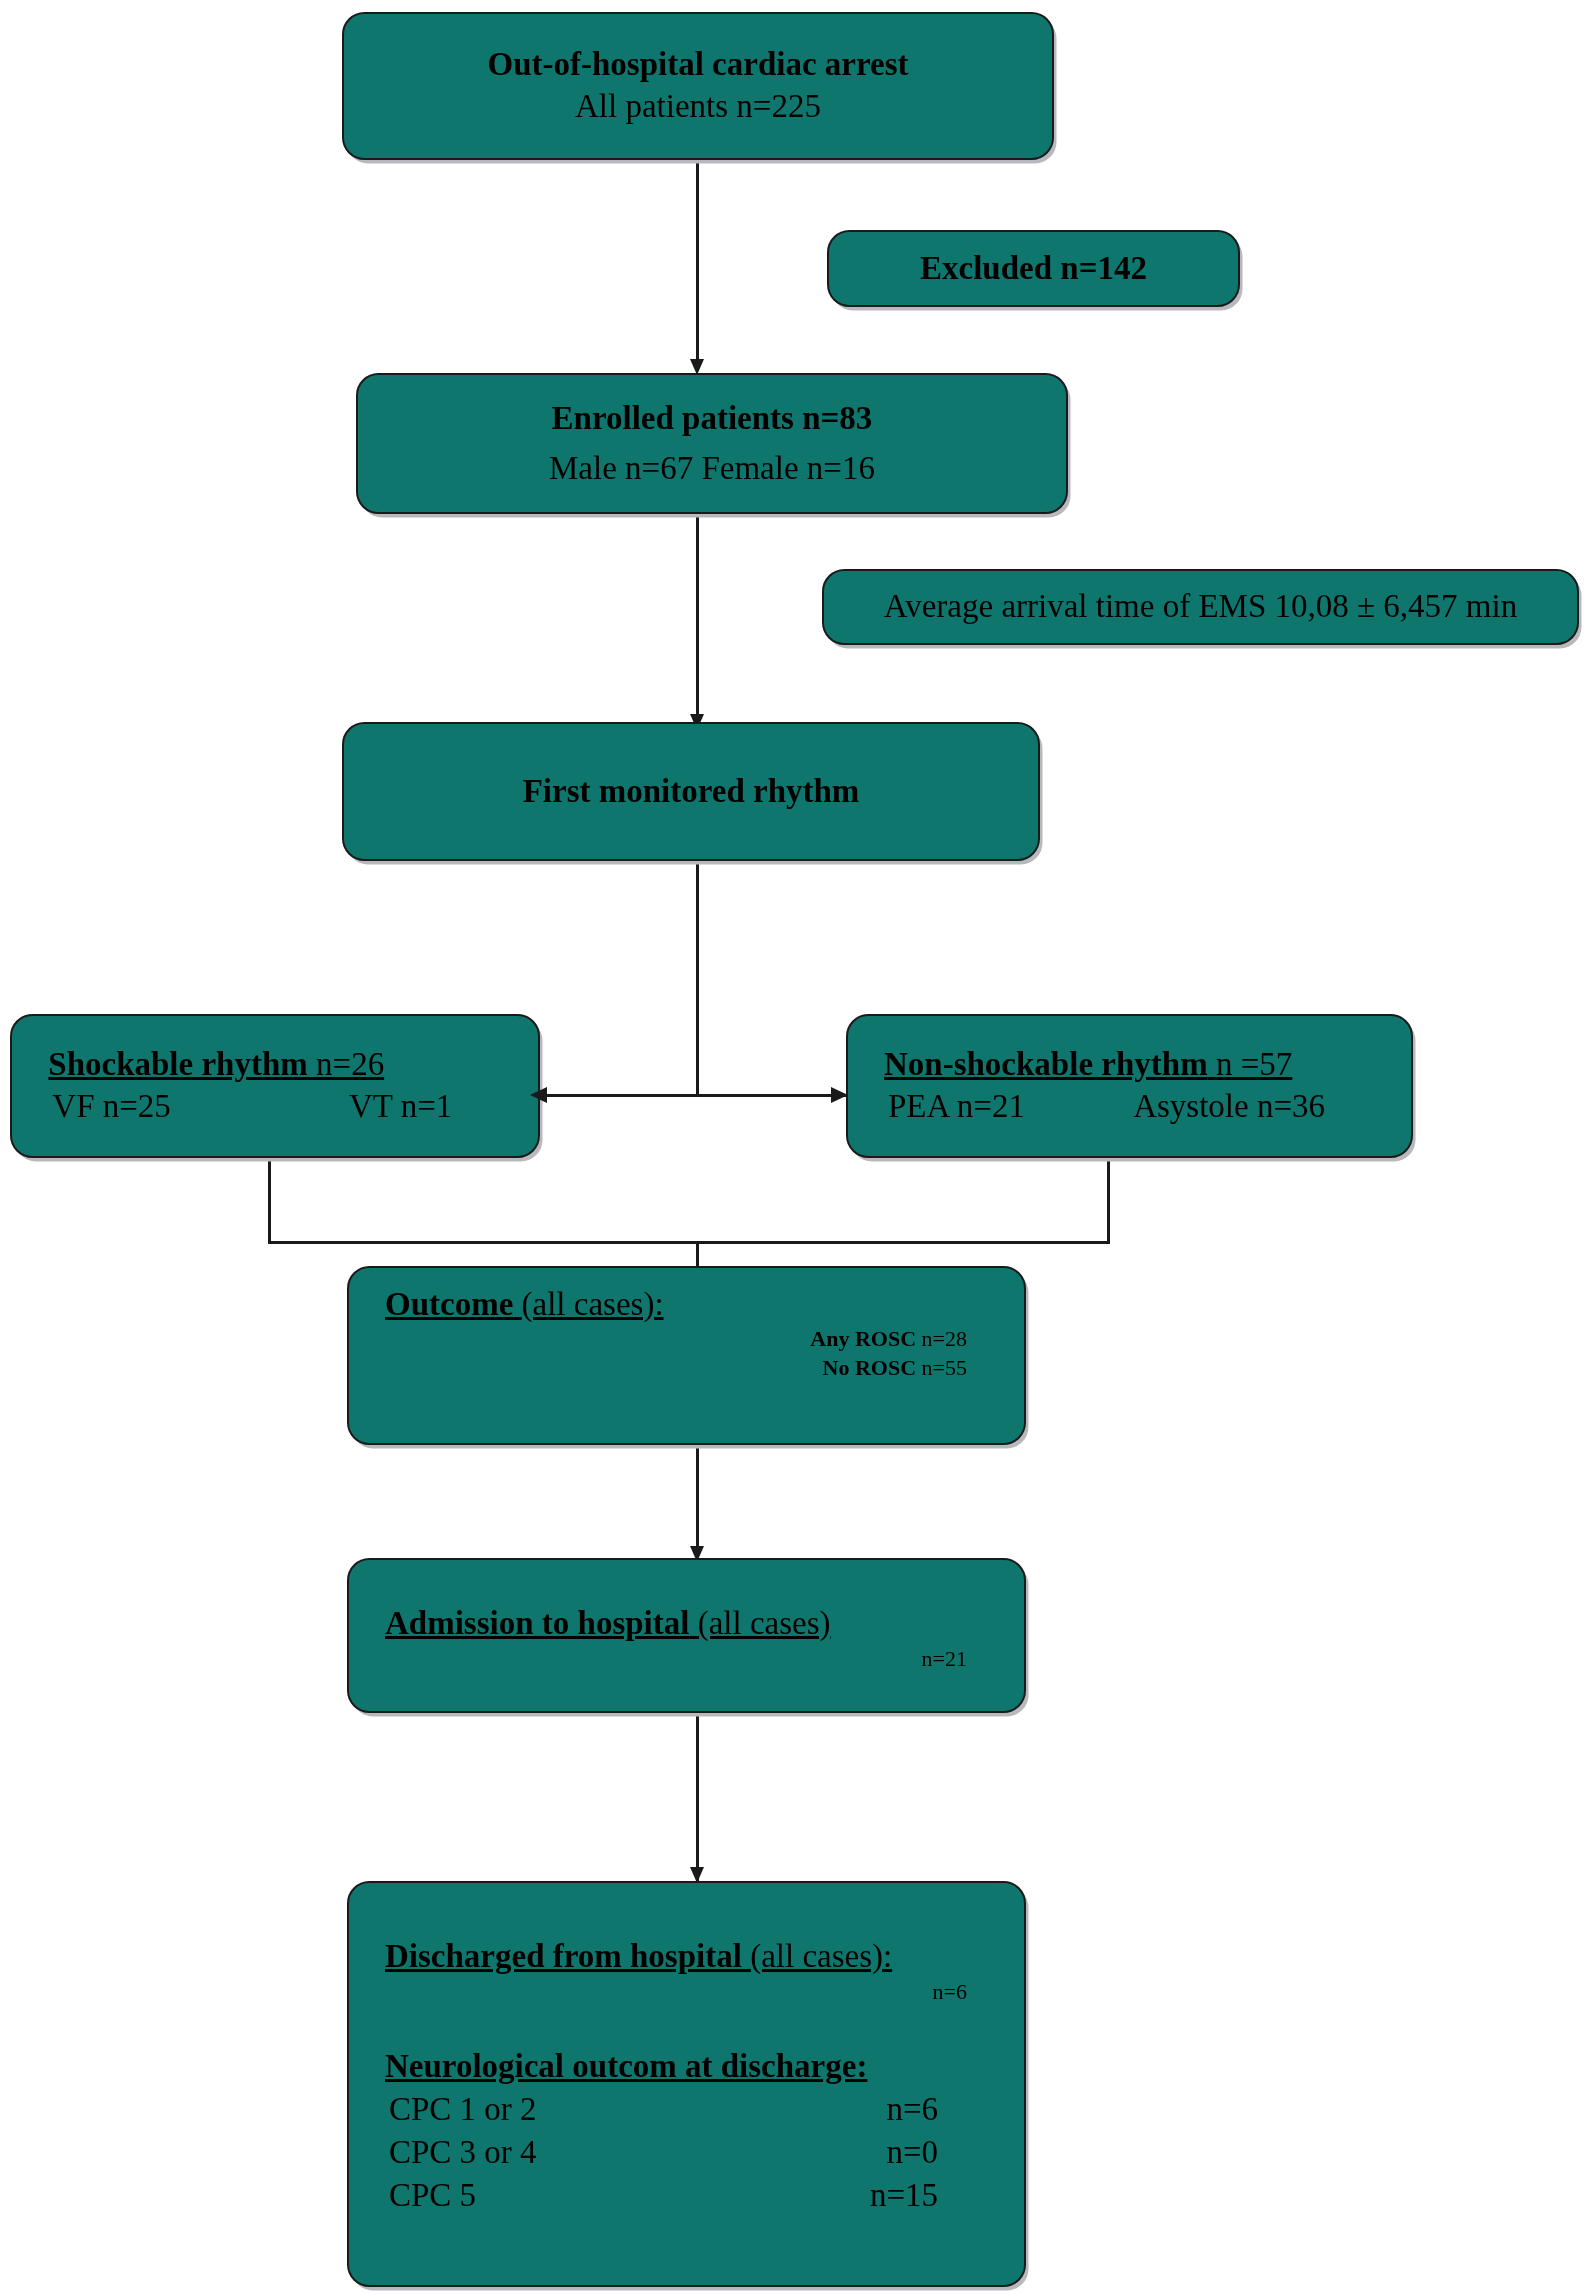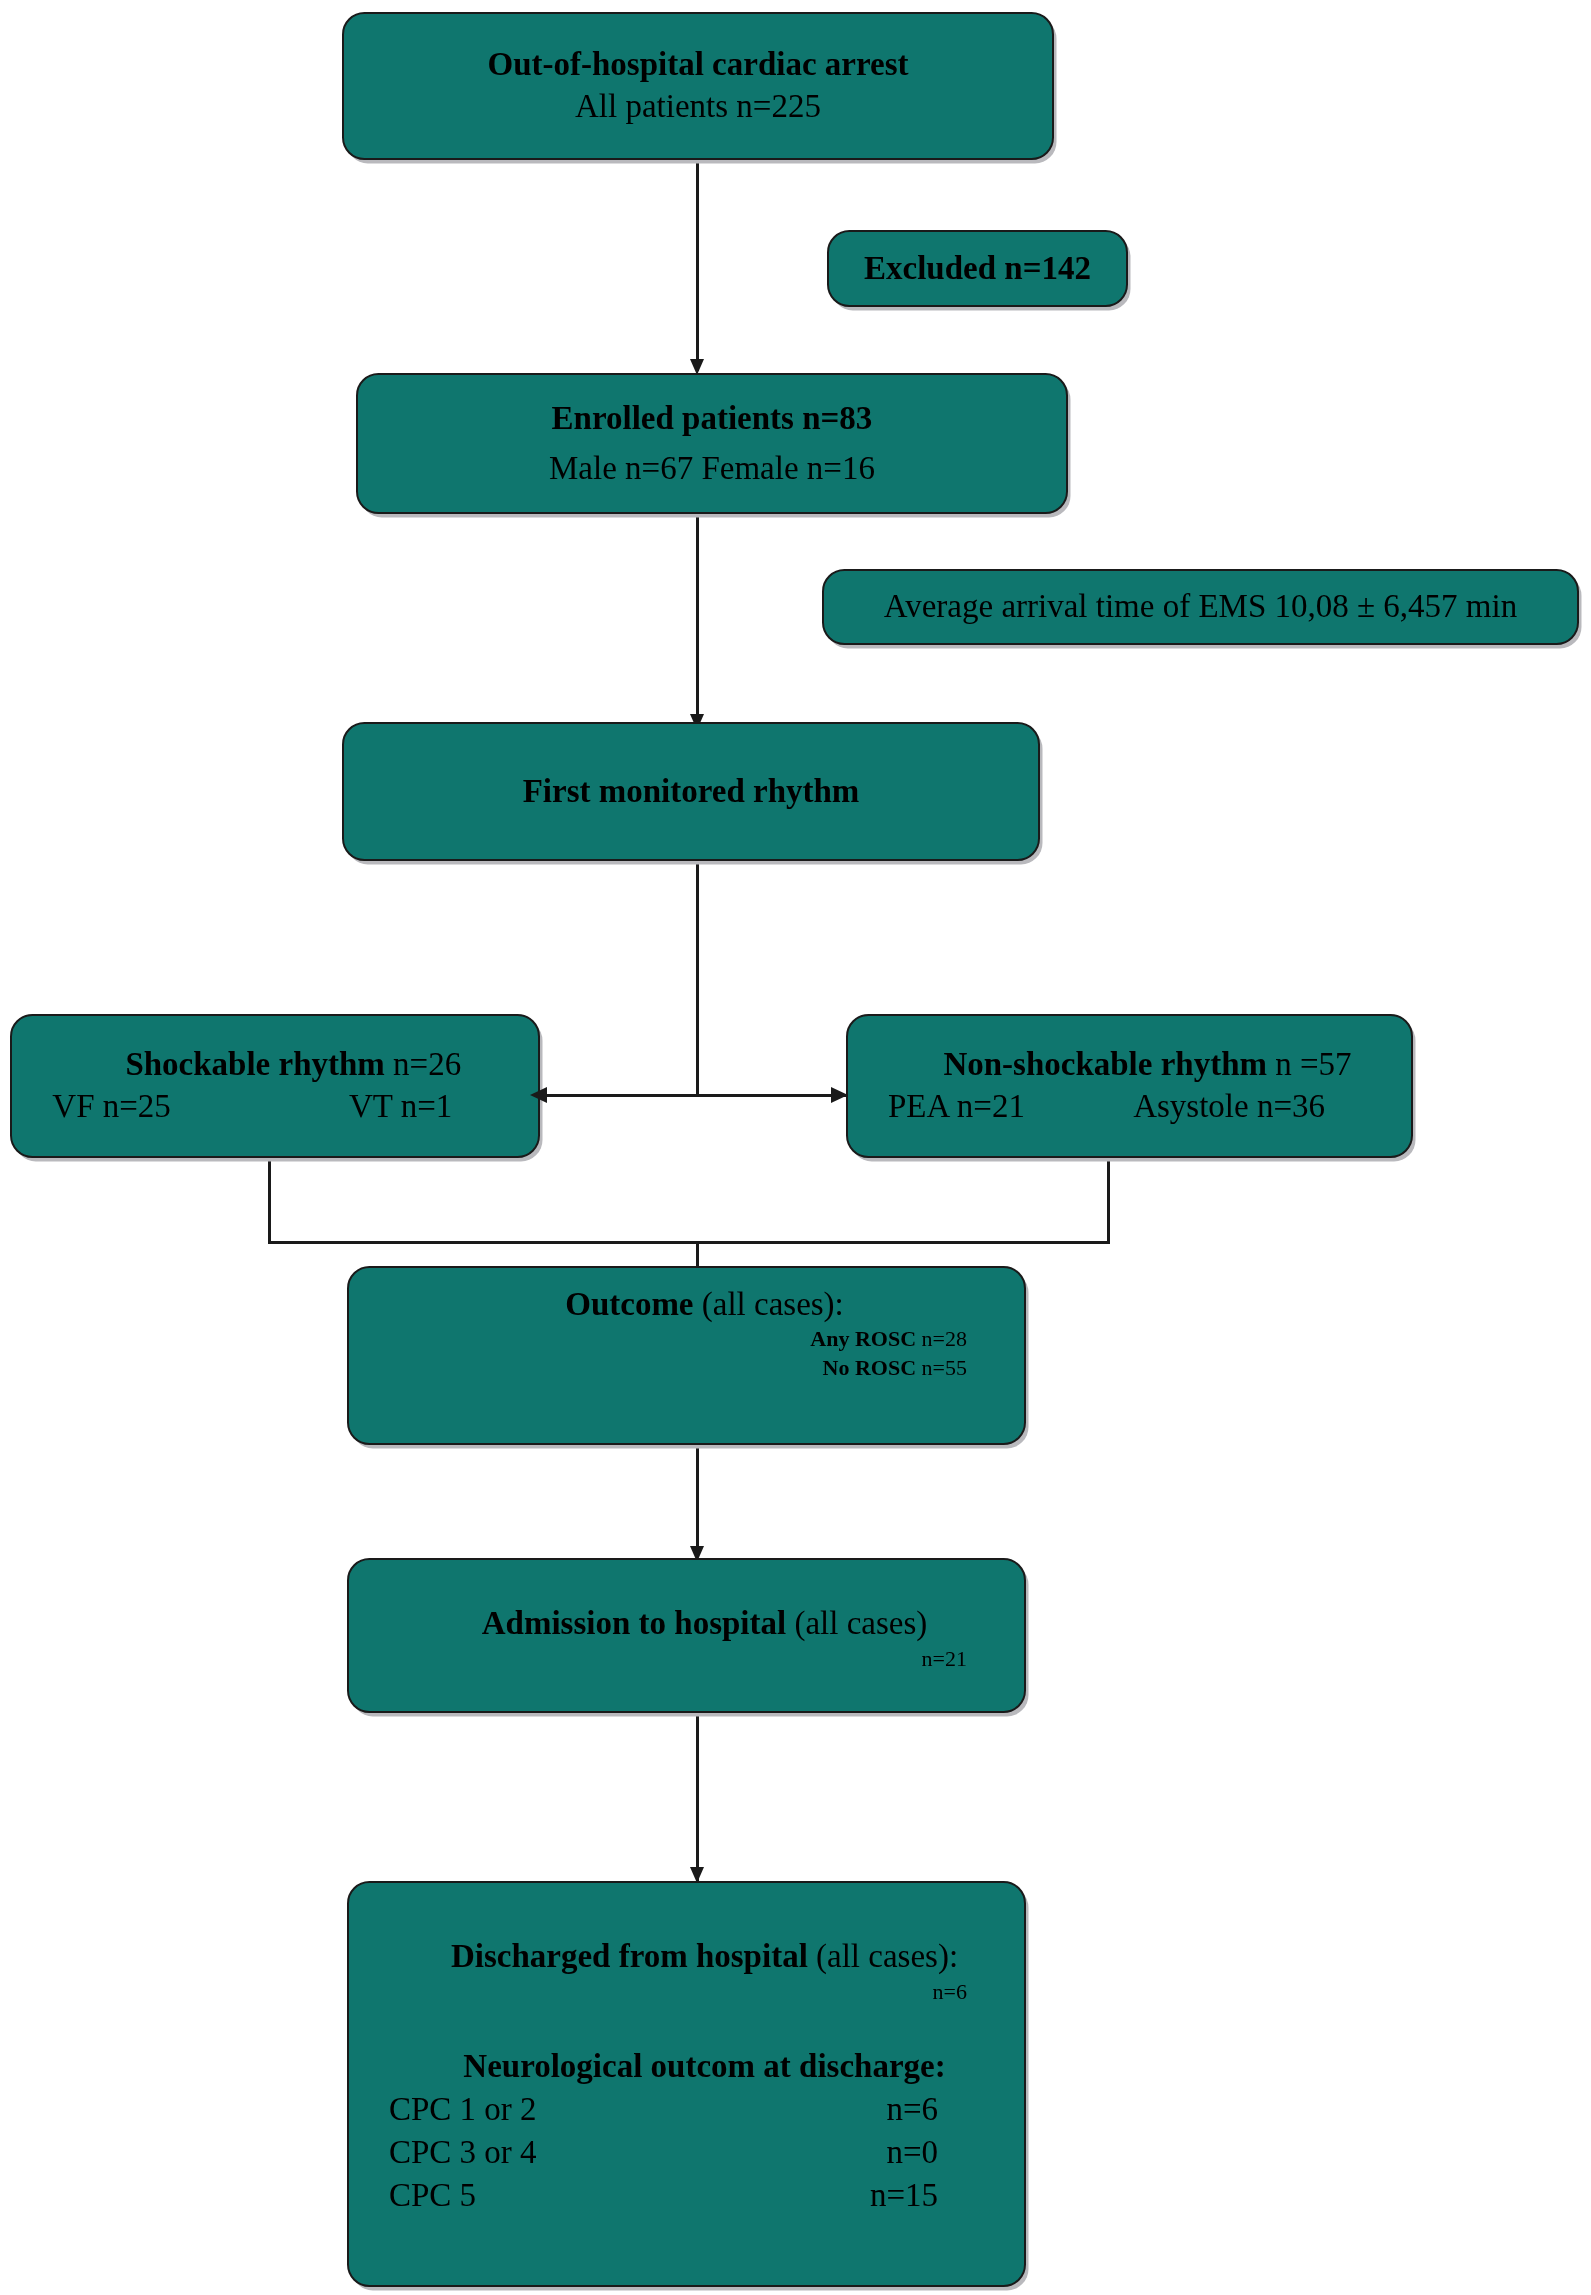--- a/index.html
+++ b/index.html
@@ -30,21 +30,21 @@
     flex-direction: column;
     justify-content: center;
     z-index: 4;
   }
   .node .line {
     font-size: 33px;
     line-height: 1.26;
     white-space: nowrap;
   }
   .ctr { text-align: center; }
-  .lft { text-align: center; }
+  .lft { text-align: left; text-decoration: underline; }
   .b   { font-weight: bold; }
   .pad-l { padding-left: 36px; }
 
   
   .row {
     display: flex;
     font-size: 33px;
     line-height: 1.3;
     padding: 0 38px 0 40px;
     white-space: nowrap;
@@ -105,21 +105,21 @@
 <div id="canvas">
 
   <div class="node" style="left:342px; top:12px; width:712px; height:148px;">
     <div class="line ctr b">Out-of-hospital cardiac arrest</div>
     <div class="line ctr">All patients n=225</div>
   </div>
 
   <div class="vline" style="left:696px; top:160px; height:211px;"></div>
   <div class="arrow-down" style="left:690px; top:359px;"></div>
 
-  <div class="node" style="left:827px; top:230px; width:301px; height:77px;">
+  <div class="node" style="left:827px; top:230px; width:413px; height:77px;">
     <div class="line ctr b">Excluded n=142</div>
   </div>
 
   <div class="node" style="left:356px; top:373px; width:712px; height:141px;gap:8px;">
     <div class="line ctr b">Enrolled patients n=83</div>
     <div class="line ctr">Male  n=67   Female n=16</div>
   </div>
 
   <div class="vline" style="left:696px; top:514px; height:211px;"></div>
   <div class="arrow-down" style="left:690px; top:714px;"></div>

